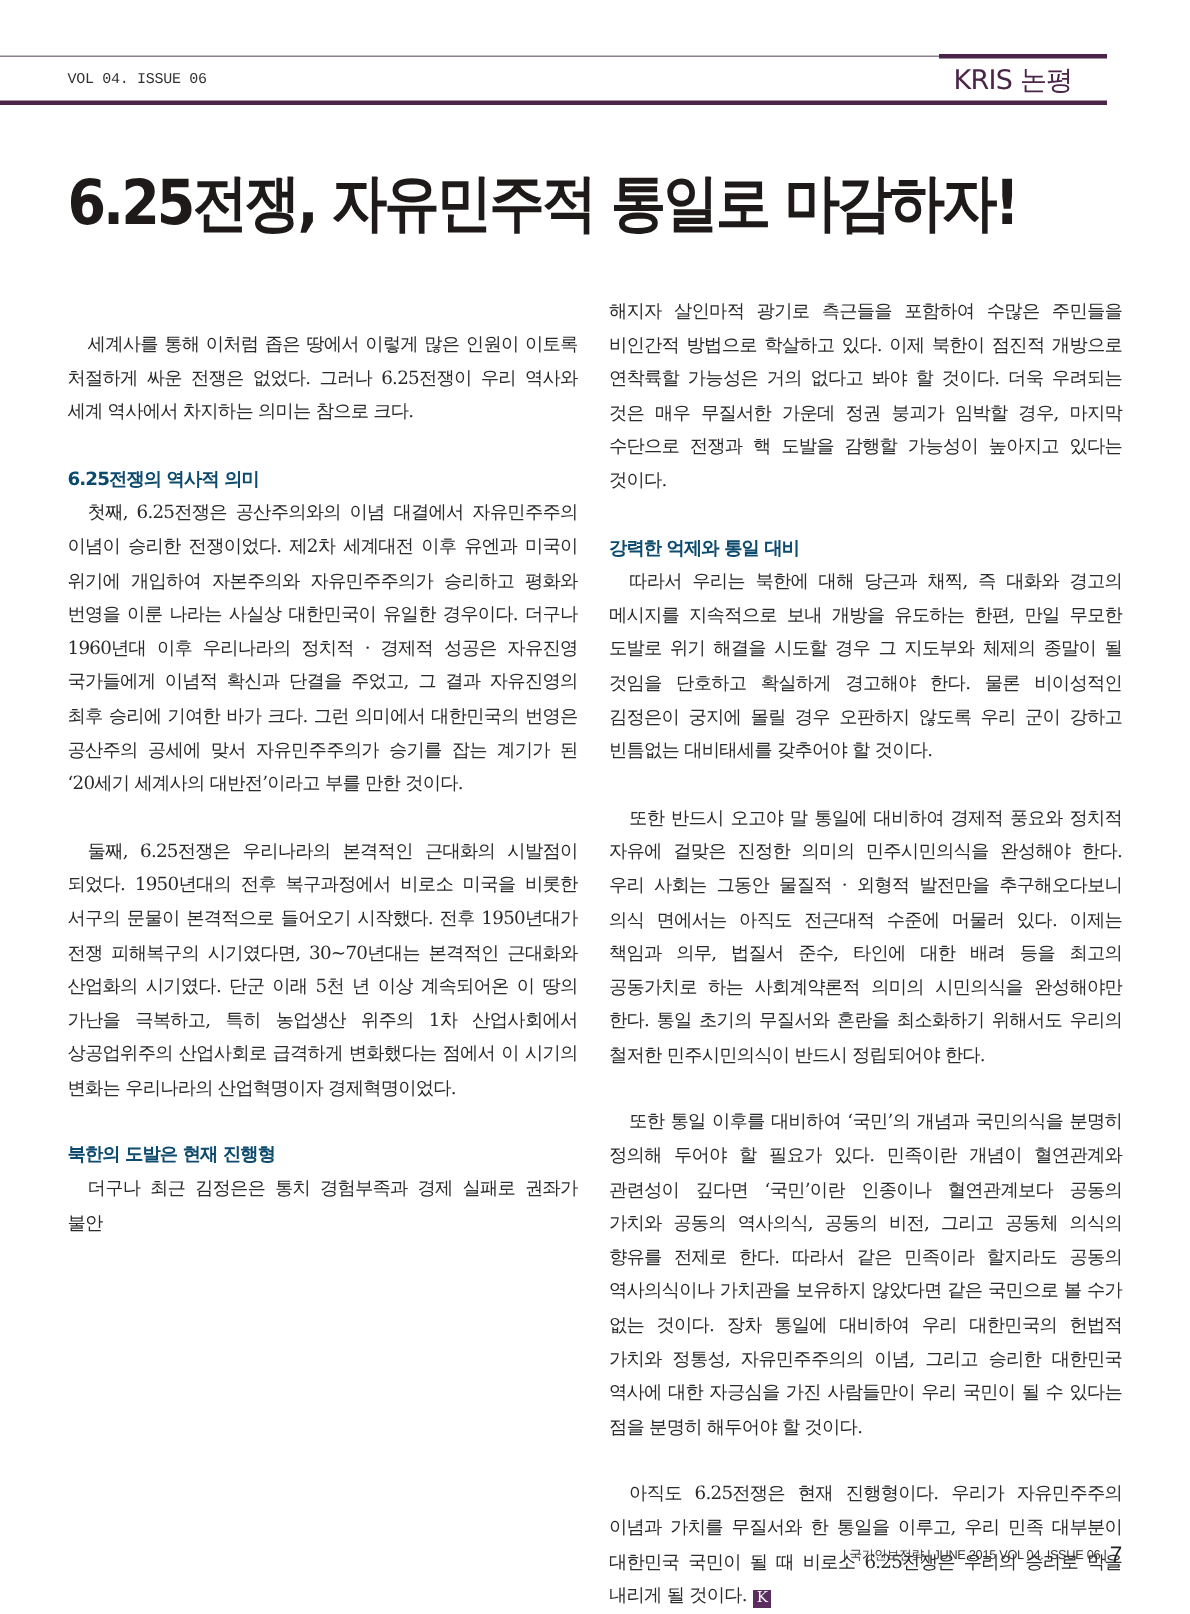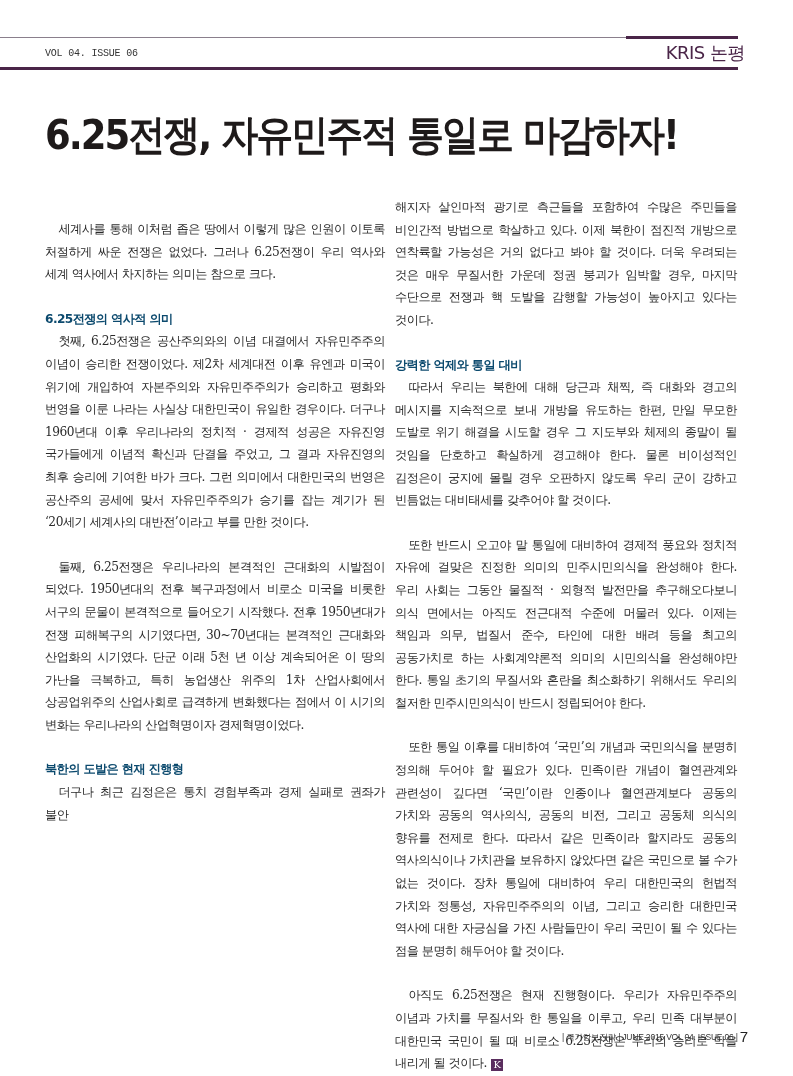--- a/index.html
+++ b/index.html
@@ -5,32 +5,32 @@
     html, body { margin: 0; padding: 0; background: #ffffff; }
     body {
       width: 793px; height: 1076px; position: relative; overflow: hidden;
       font-family: "DejaVu Serif", "Liberation Serif", serif;
       color: #2a2a2a;
     }
     .hdr-top-line { position: absolute; left: 0; top: 37px; width: 738px; height: 1px; background: #8a7f8c; }
     .hdr-top-accent { position: absolute; left: 626px; top: 36px; width: 112px; height: 3px; background: #4a2548; }
     .hdr-bottom-line { position: absolute; left: 0; top: 67px; width: 738px; height: 3px; background: #4a2548; }
     .hdr-vol { position: absolute; left: 45px; top: 48px; font-family: Liberation Mono, monospace; font-size: 10px; color: #333; letter-spacing: -0.2px; }
-    .hdr-brand { position: absolute; right: 48px; top: 41px; font-family: "DejaVu Sans", sans-serif; font-size: 18px; color: #4a2548; letter-spacing: -0.5px; }
+    .hdr-brand { position: absolute; right: 78px; top: 41px; font-family: "DejaVu Sans", sans-serif; font-size: 18px; color: #4a2548; letter-spacing: -0.5px; }
 
     .title {
       position: absolute; left: 45px; top: 108px;
       font-family: "DejaVu Sans", sans-serif; font-weight: bold;
       font-size: 37px; color: #1e1a1a; letter-spacing: -2px; white-space: nowrap;
       transform: scaleY(1.12); transform-origin: left top;
     }
 
     .col { position: absolute; top: 196px; font-size: 12.2px; line-height: 22.6px; letter-spacing: -0.5px; word-break: keep-all; }
     .col.left { left: 45px; width: 340px; }
-    .col.right { left: 395px; width: 342px; top: 196px; }
+    .col.right { left: 406px; width: 342px; top: 196px; }
     .col p { margin: 0; text-align: justify; text-indent: 1.1em; }
     .col .gap { height: 22px; }
     .col h3 {
       margin: 0; font-family: "DejaVu Sans", sans-serif; font-weight: bold;
       font-size: 12.2px; line-height: 22.6px; color: #0c4a6e; letter-spacing: -0.6px;
     }
     .kmark {
       display: inline-block; width: 12px; height: 12px; line-height: 12px; text-align: center;
       background: #5a2d5e; color: #fff; font-size: 10px; font-family: "DejaVu Serif", serif;
       vertical-align: -1px; margin-left: 4px; text-indent: 0;

